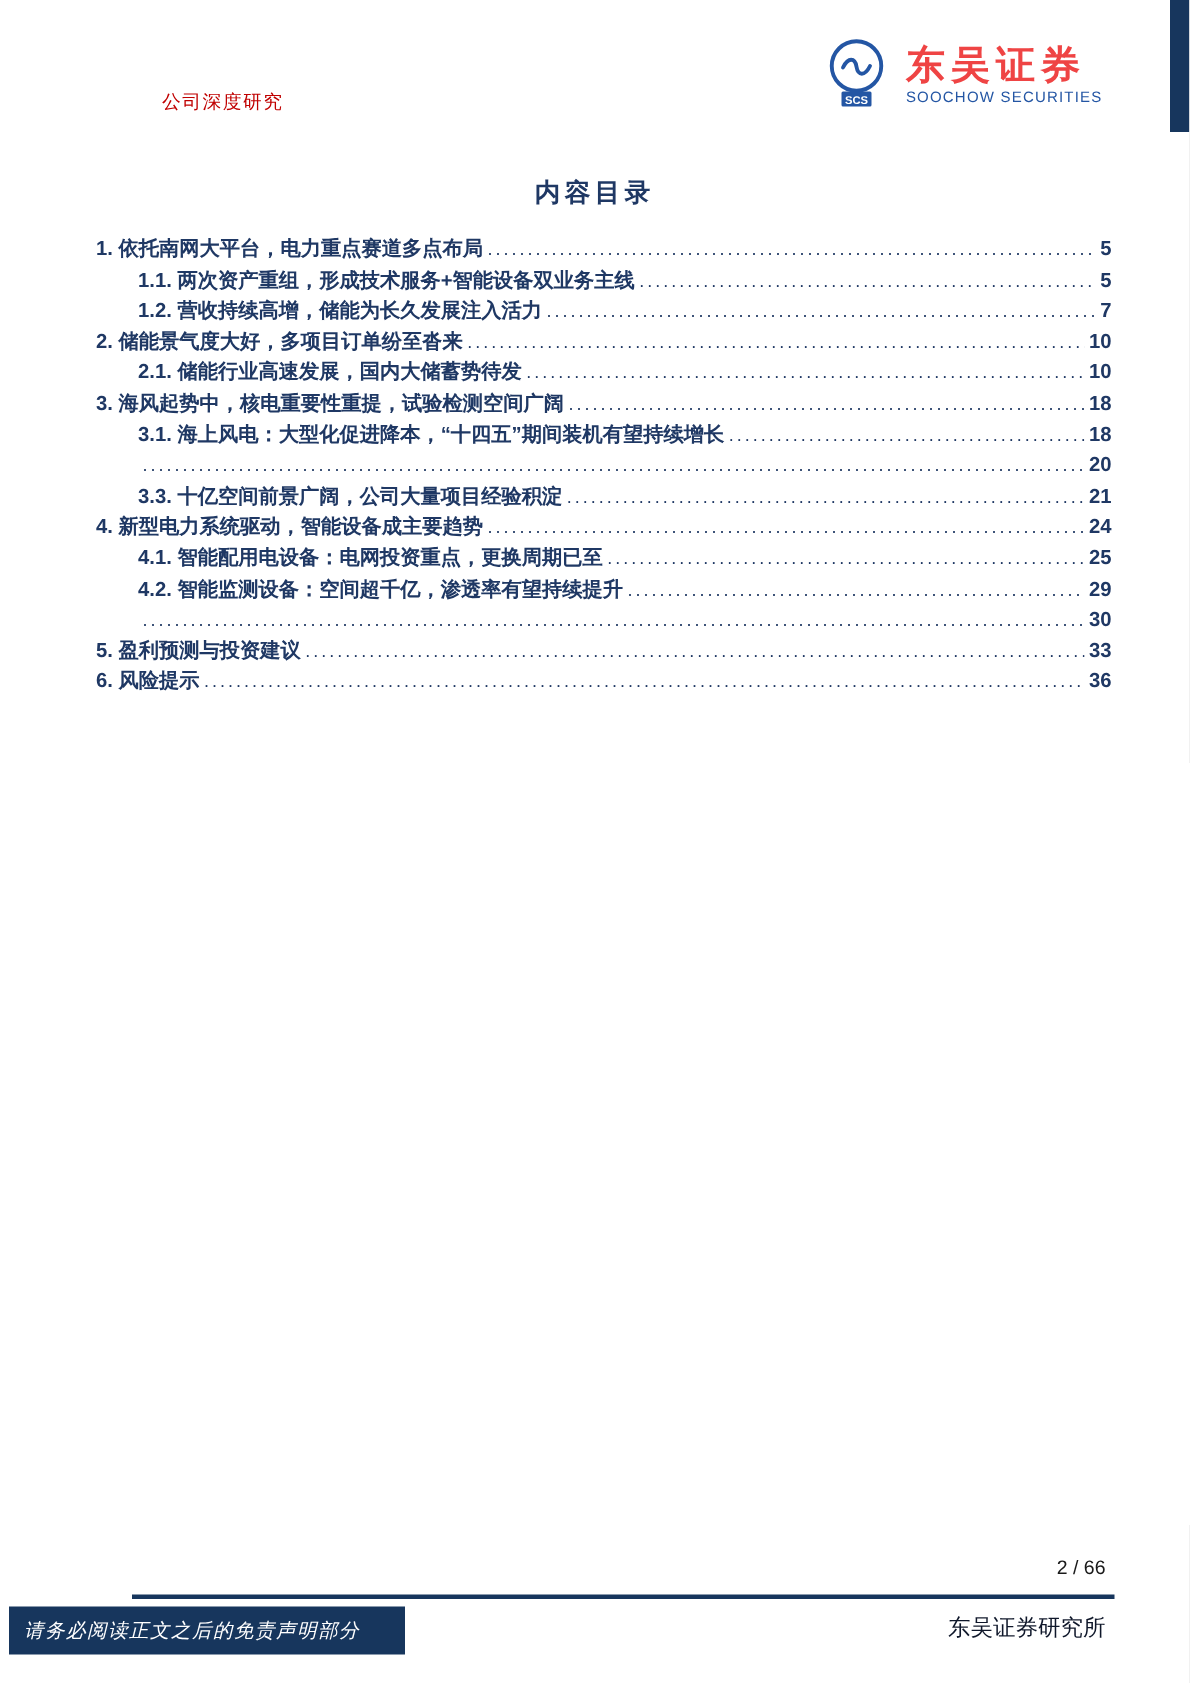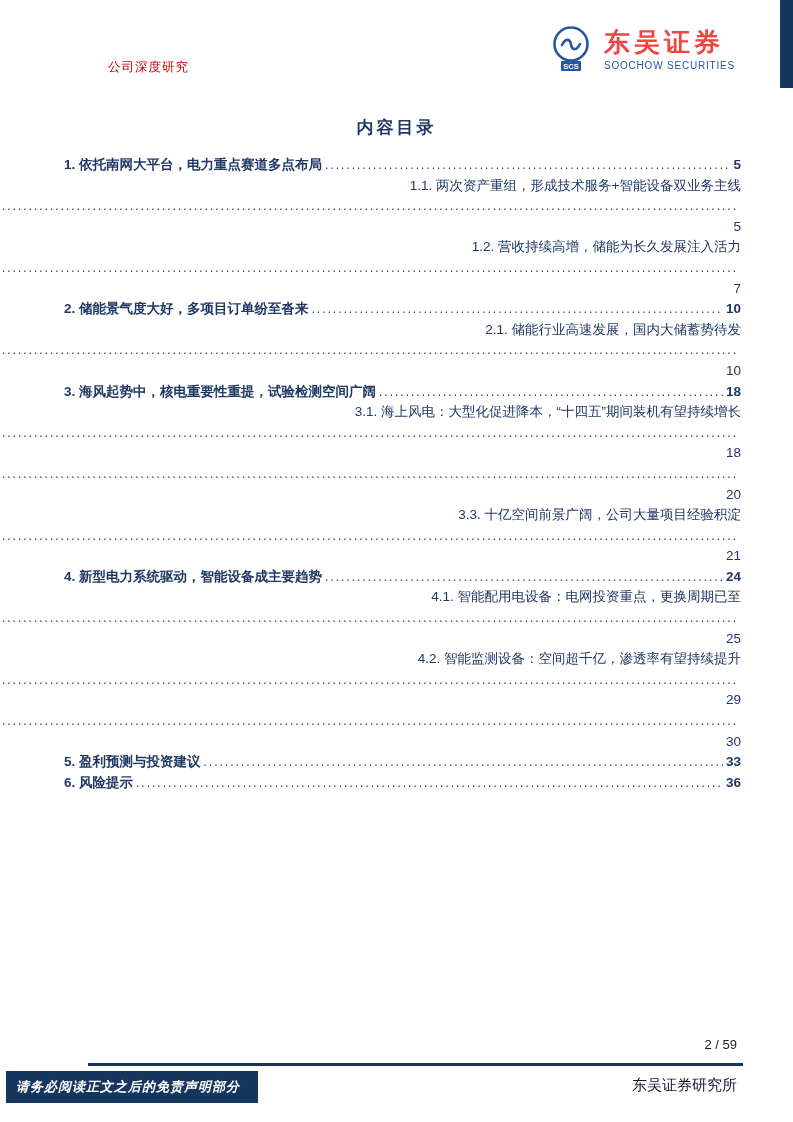--- a/index.html
+++ b/index.html
@@ -27,21 +27,21 @@
   .toc-title {
     text-align:center; color:#1f3864; font-size:17px; font-weight:bold;
     letter-spacing:3px; margin:40px 0 16px 0;
   }
   .toc { padding:0 52px 0 64px; }
   .toc-row {
     display:flex; align-items:flex-end; line-height:20.6px;
     color:#1f3864; font-size:13.5px; cursor:pointer;
   }
   .level-1 { font-weight:bold; }
-  .level-2 { padding-left:28px; font-weight:normal;flex-direction:column; }
+  .level-2 { padding-left:28px; font-weight:bold; }
   .toc-label { white-space:nowrap; }
   .dots {
     flex:1; overflow:hidden; white-space:nowrap; margin:0 3px;
     letter-spacing:2px; font-weight:normal; font-size:12px;
   }
   .dots::after {
     content:"......................................................................................................................................................................................";
   }
   .toc-page { white-space:nowrap; }
 
@@ -50,22 +50,22 @@
   }
   .footer-line {
     position:absolute; left:88px; right:50px; bottom:56px;
     border-top:3px solid #17365d;
   }
   .institute {
     position:absolute; right:56px; bottom:27px; font-size:15px; color:#0f172a;
   }
   .disclaimer {
     position:absolute; left:6px; bottom:19px; background:#17365d; color:#ffffff;
-    font-size:13px; font-weight:bold; font-style:italic;
-    padding:7px 18px 7px 10px; letter-spacing:1px;
+    font-size:13px; font-weight:normal; font-style:italic;
+    padding:7px 30px 7px 10px; letter-spacing:1px;
   }
 </style>
 </head>
 <body>
 
 <div class="page">
 
   <div class="accent-bar"></div>
 
   <div class="header">
@@ -158,18 +158,18 @@
         <span class="dots"></span>
         <span class="toc-page">33</span>
       </div>
       <div class="toc-row level-1">
         <span class="toc-label">6. 风险提示</span>
         <span class="dots"></span>
         <span class="toc-page">36</span>
       </div>
     </div>
 
-  <div class="page-num">2 / 59</div>
+  <div class="page-num">2 / 66</div>
   <div class="footer-line"></div>
   <div class="institute">东吴证券研究所</div>
   <div class="disclaimer">请务必阅读正文之后的免责声明部分</div>
 
 </div>
 
 </body></html>

